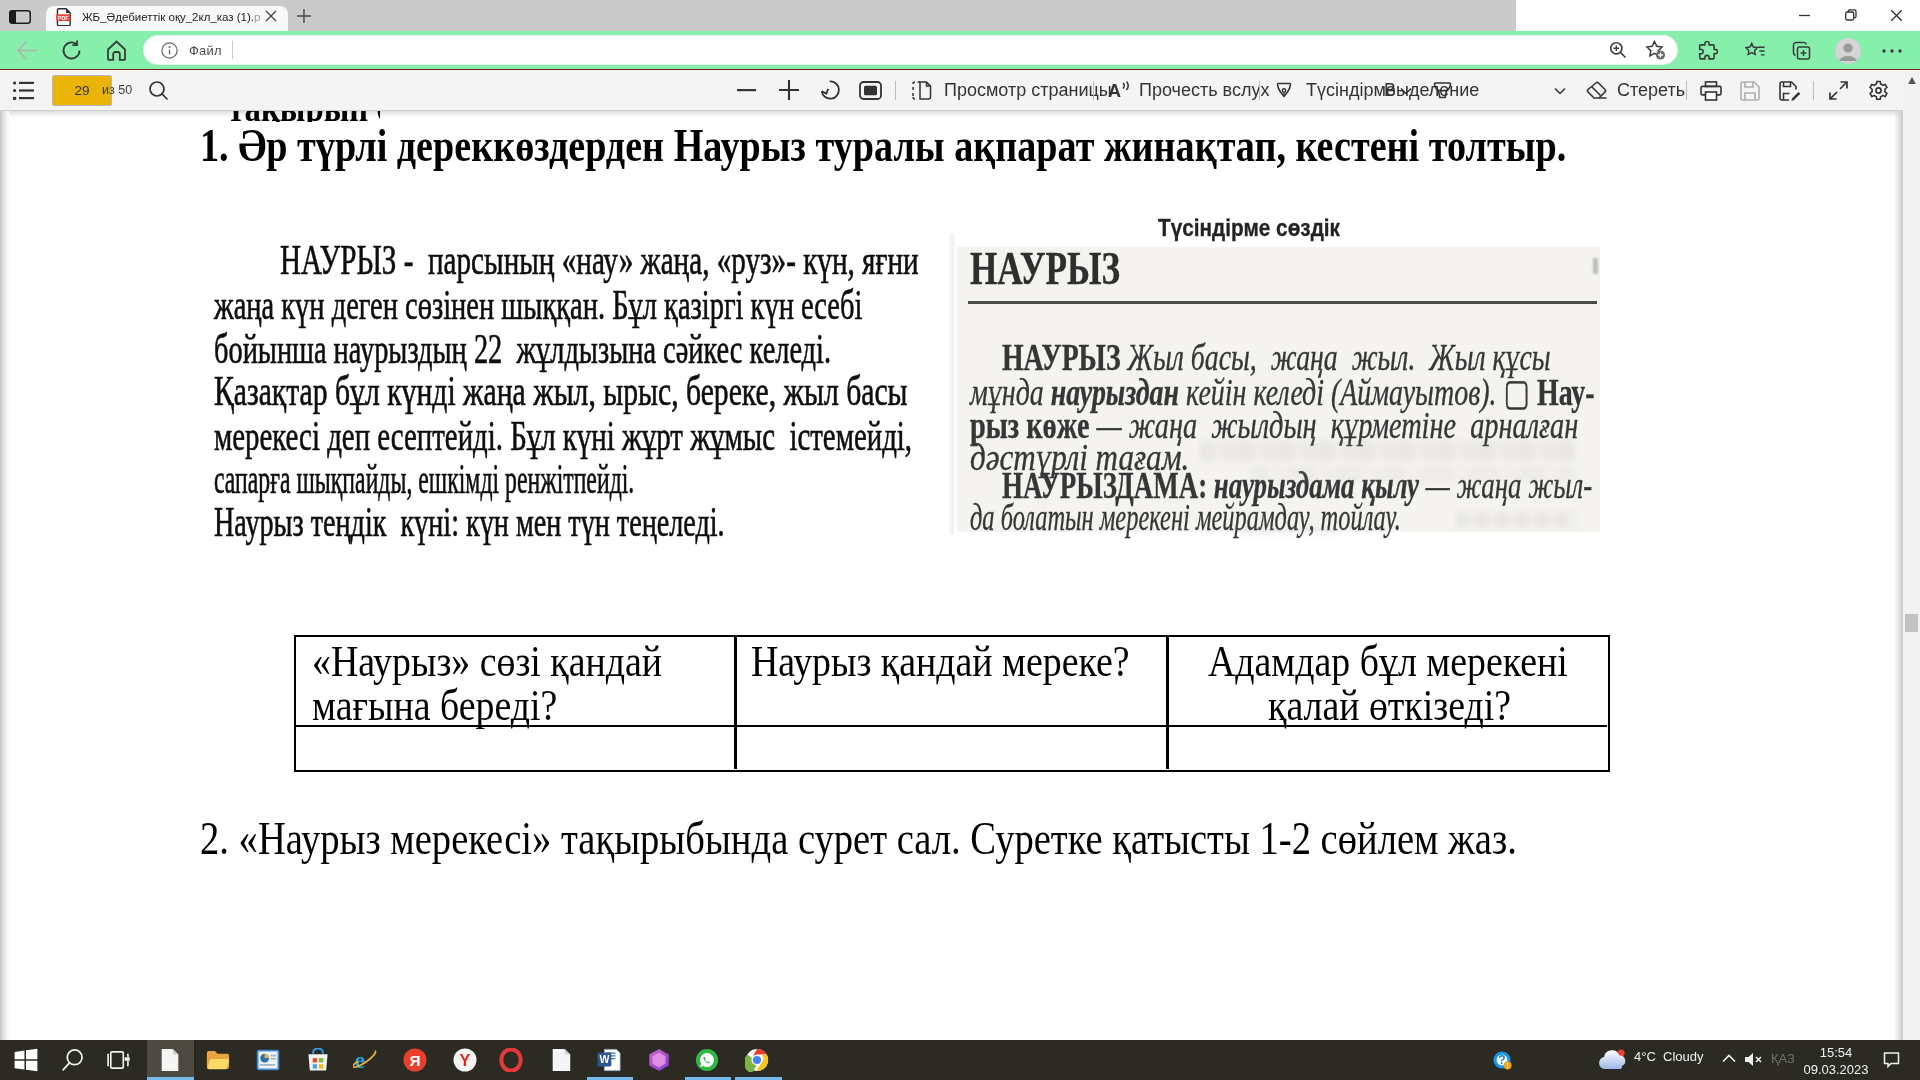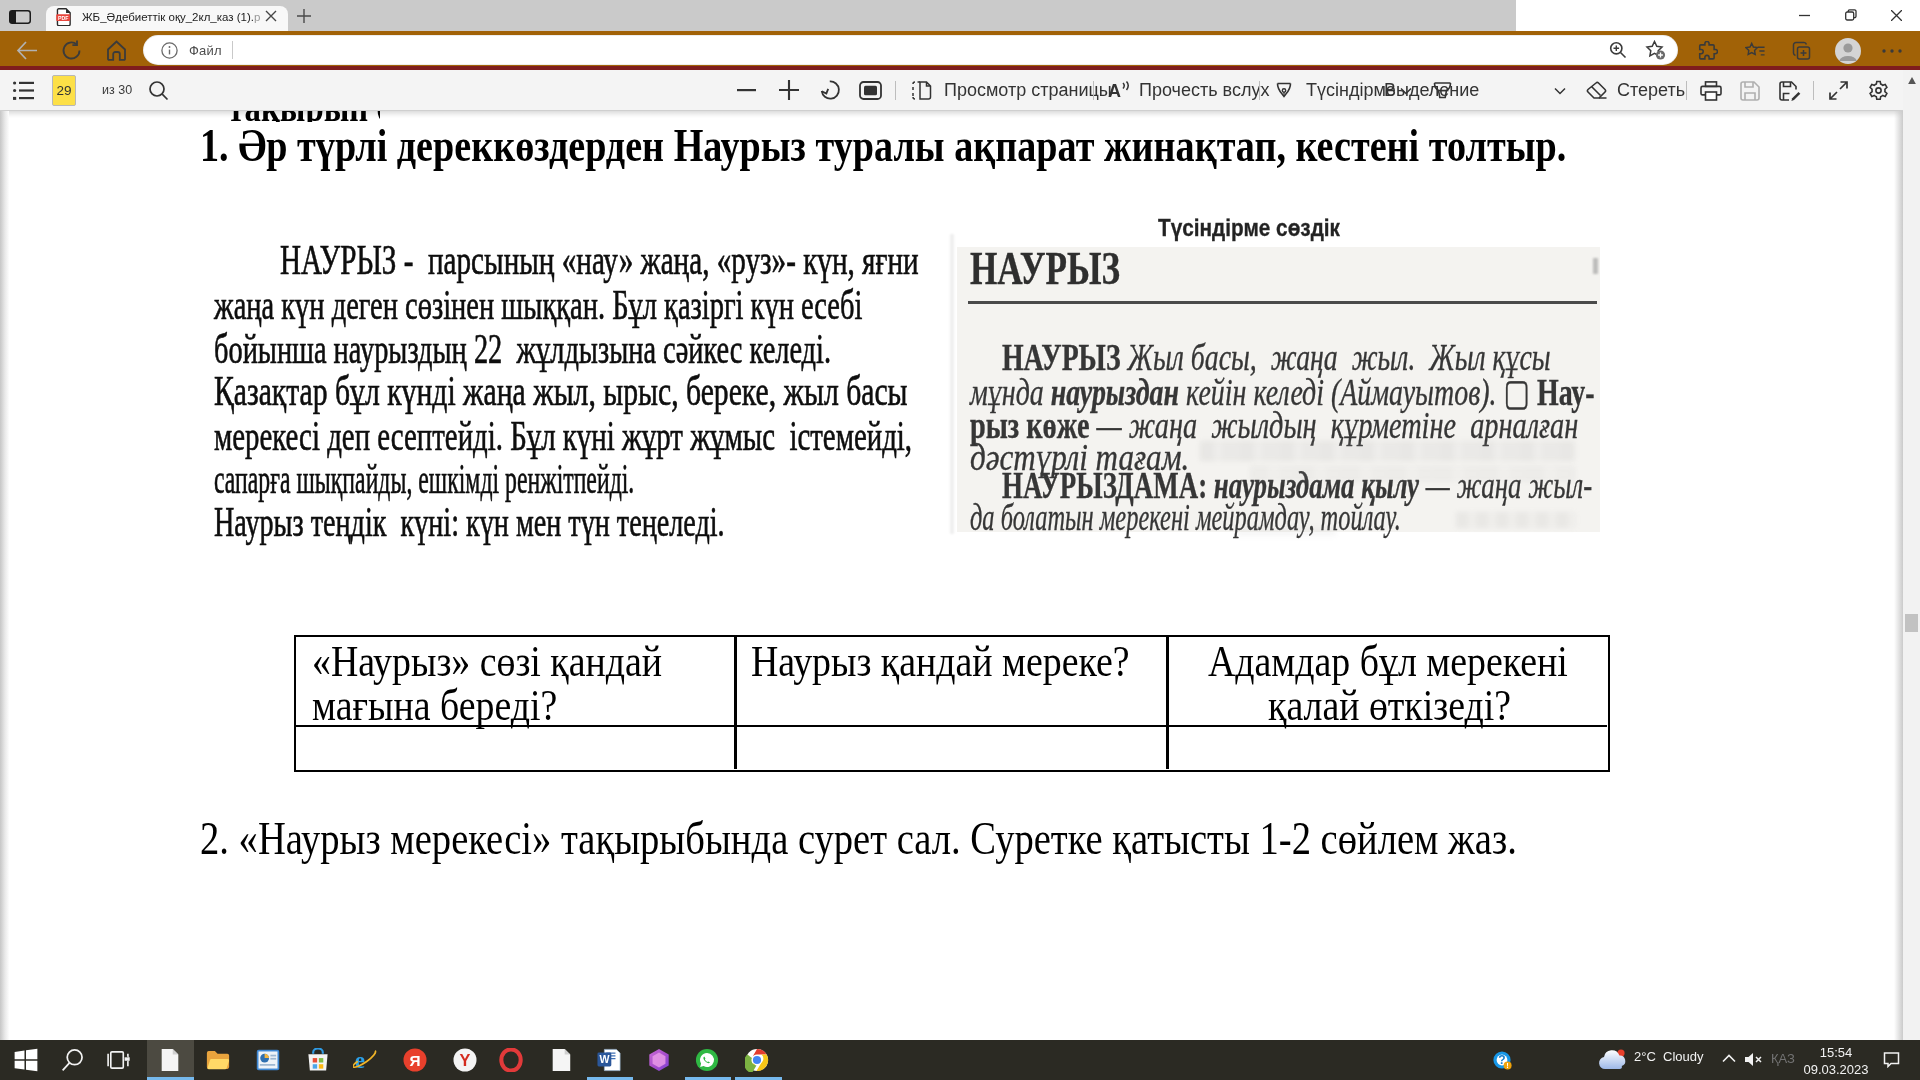--- a/index.html
+++ b/index.html
@@ -1,29 +1,29 @@
 <!DOCTYPE html>
 <html><head><meta charset="utf-8">
 <style>
   html,body{margin:0;padding:0;width:1920px;height:1080px;overflow:hidden;background:#fff;
     font-family:"Liberation Sans",sans-serif;}
   .abs{position:absolute;}
   
   #titlebar{position:absolute;left:0;top:0;width:1516px;height:31px;background:#cacaca;}
   #tab{position:absolute;left:46px;top:6px;width:242px;height:25px;background:#f8f8f8;
     border-radius:8px 8px 0 0;}
-  #navbar{position:absolute;left:0;top:31px;width:1920px;height:39px;background:#a16207;
-    border-bottom:4px solid #7f1d1d;box-sizing:border-box;}
+  #navbar{position:absolute;left:0;top:31px;width:1920px;height:39px;background:#86efac;
+    border-bottom:1px solid #7f1d1d;box-sizing:border-box;}
   #pill{position:absolute;left:144px;top:5px;width:1533px;height:28px;background:#fff;
     border-radius:14px;box-shadow:0 0 0 1px #ededed;}
   #toolbar{position:absolute;left:0;top:70px;width:1903px;height:41px;background:#f4f4f4;
     border-bottom:1px solid #cfcfcf;box-sizing:border-box;}
   #toolshadow{position:absolute;left:0;top:111px;width:1903px;height:7px;z-index:3;
     background:linear-gradient(#00000022,#0000000a 60%,transparent);}
-  #pagebox{position:absolute;left:52px;top:5px;width:24px;height:31px;background:#fde047;
+  #pagebox{position:absolute;left:52px;top:5px;width:60px;height:31px;background:#eab308;
     border:1px solid #b8b8b8;box-sizing:border-box;border-radius:2px;
     font-size:13.5px;color:#333;text-align:center;line-height:29px;}
   .tbtxt{position:absolute;top:0;height:41px;line-height:41px;font-size:18px;color:#333;}
   .tico{position:absolute;top:10px;width:21px;height:21px;}
   .tdiv{position:absolute;top:11px;width:1px;height:19px;background:#bdbdbd;}
   
   #scrollcol{position:absolute;left:1903px;top:70px;width:17px;height:970px;background:#f2f2f2;}
   #rightshadow{position:absolute;left:1894px;top:111px;width:9px;height:929px;z-index:3;background:linear-gradient(90deg,rgba(200,200,200,0),#cbcbcb);}
   #scrollthumb{position:absolute;left:2px;top:544px;width:13px;height:18px;background:#c2c2c2;}
   
@@ -130,21 +130,21 @@
 <div id="toolbar">
   <svg class="abs" style="left:13px;top:11px" width="21" height="19" viewBox="0 0 21 19">
     <circle cx="1.6" cy="2" r="1.6" fill="#333"></circle>
       <rect x="6" y="0.8" width="15" height="2.2" fill="#333"></rect>
     <circle cx="1.6" cy="9.5" r="1.6" fill="#333"></circle>
       <rect x="6" y="8.4" width="15" height="2.2" fill="#333"></rect>
     <rect x="0" y="15.9" width="3.2" height="3" fill="#333"></rect>
       <rect x="6" y="16" width="15" height="2.2" fill="#333"></rect>
   </svg>
   <div id="pagebox">29</div>
-  <div class="tbtxt" style="left:102px;font-size:12.5px;color:#3c3c3c">из 30</div>
+  <div class="tbtxt" style="left:102px;font-size:12.5px;color:#3c3c3c">из 50</div>
   <svg class="abs" style="left:148px;top:10px" width="21" height="21" viewBox="0 0 21 21">
     <circle cx="9" cy="9" r="7" fill="none" stroke="#333" stroke-width="1.7"></circle>
     <path d="M14.2 14.2 L19.5 19.5" stroke="#333" stroke-width="1.7"></path>
   </svg>
   <svg class="abs" style="left:737px;top:19px" width="19" height="3" viewBox="0 0 19 3">
       <rect width="19" height="2.2" fill="#333"></rect>
     </svg>
   <svg class="abs" style="left:779px;top:10px" width="20" height="20" viewBox="0 0 20 20">
       <path d="M10 0 V20 M0 10 H20" stroke="#333" stroke-width="2.1"></path>
     </svg>
@@ -407,21 +407,21 @@
 <svg class="abs" style="left:1597px;top:1046px" width="32" height="28" viewBox="0 0 32 28">
   <defs>
       <linearGradient id="cl" x1="0" y1="0" x2="0" y2="1">
     <stop offset="0" stop-color="#fdfeff"></stop>
         <stop offset="1" stop-color="#9db8e8"></stop>
   </linearGradient>
     </defs>
   <circle cx="24" cy="7" r="3.6" fill="#e8402c"></circle>
   <path d="M8 23 a6 6 0 0 1 -1-11.9 a8 8 0 0 1 15.4-1.6 a5.5 5.5 0 0 1 2.4 10.6 q.7 2.9 -2.3 2.9 z" fill="url(#cl)"></path>
 </svg>
-<div class="abs" style="left:1634px;top:1049px;font-size:13px;color:#f2f2f2">2°C</div>
+<div class="abs" style="left:1634px;top:1049px;font-size:13px;color:#f2f2f2">4°C</div>
 <div class="abs" style="left:1663px;top:1049px;font-size:13px;color:#f2f2f2">Cloudy</div>
 <svg class="abs" style="left:1722px;top:1054px" width="14" height="9" viewBox="0 0 14 9">
   <path d="M1 7.5 L7 1.5 L13 7.5" fill="none" stroke="#f2f2f2" stroke-width="1.6"></path>
 </svg>
 <svg class="abs" style="left:1744px;top:1051px" width="19" height="17" viewBox="0 0 19 17">
   <path d="M1 6 h3.5 L9 2 v13 L4.5 11 H1 z" fill="#f2f2f2"></path>
   <path d="M12 6 l5 5 M17 6 l-5 5" stroke="#f2f2f2" stroke-width="1.5"></path>
 </svg>
 <div class="abs" style="left:1771px;top:1051px;font-size:13px;color:#737373">ҚАЗ</div>
 <div class="abs" style="left:1808px;top:1045px;width:56px;text-align:center;font-size:13px;color:#f2f2f2">15:54</div>

